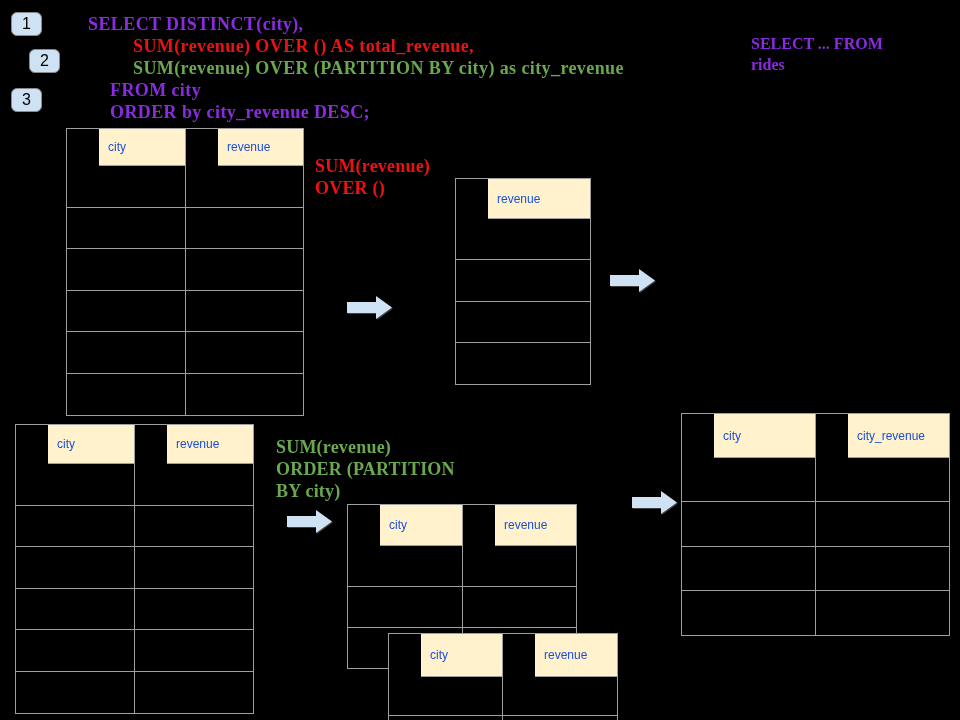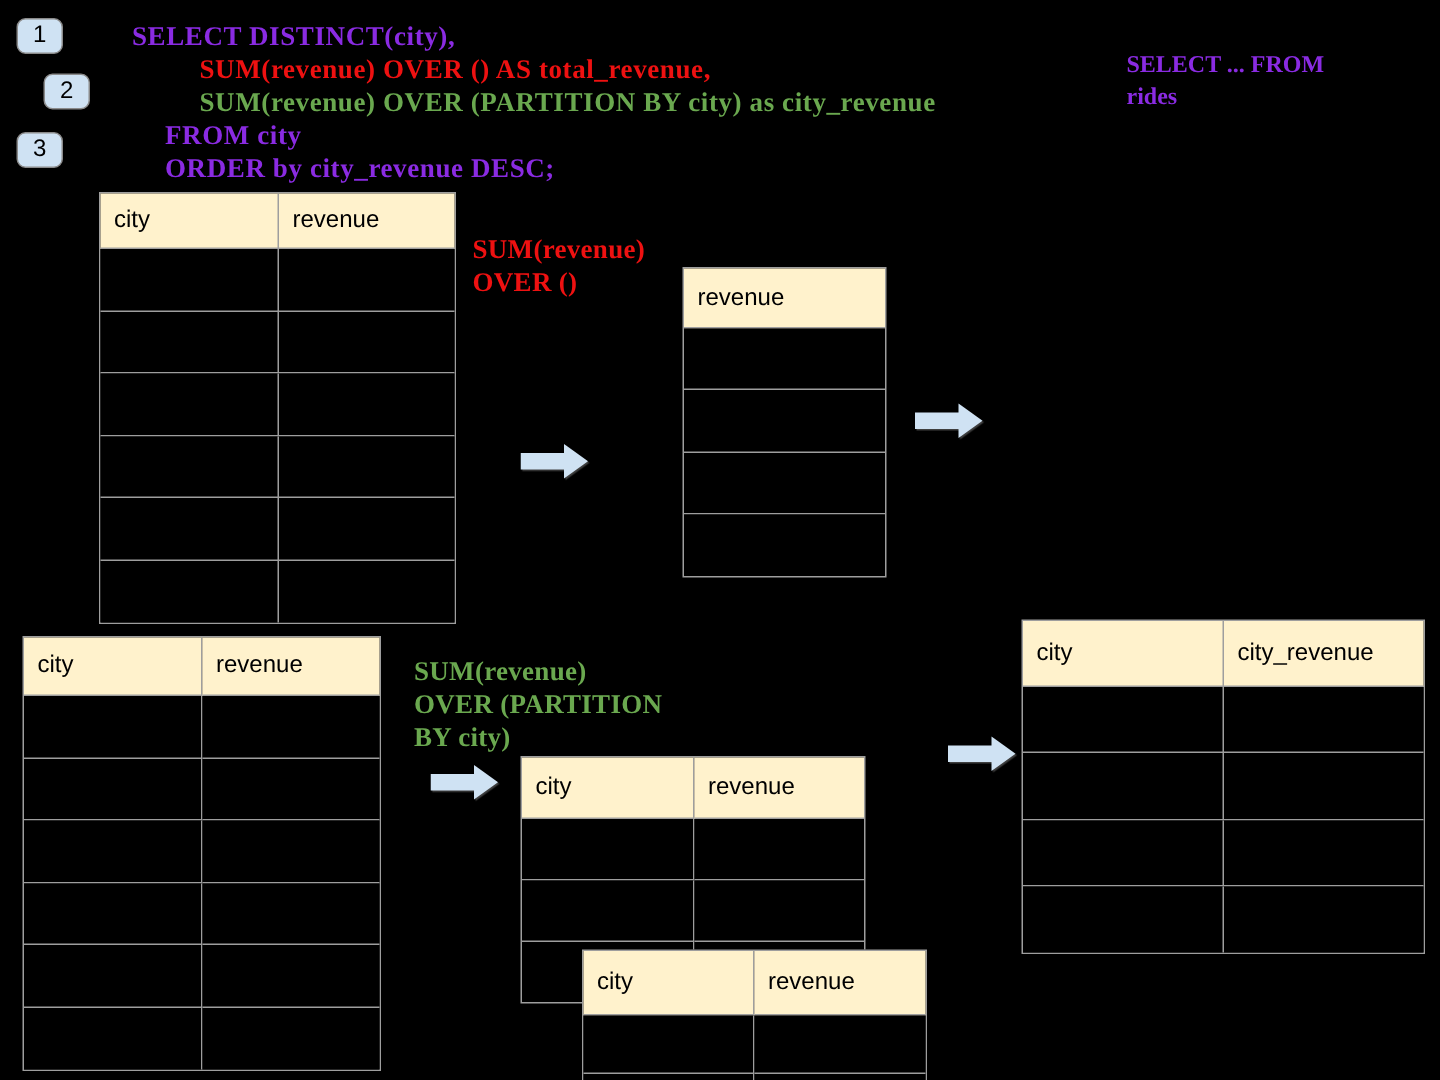--- a/index.html
+++ b/index.html
@@ -33,24 +33,25 @@
     display:flex;align-items:center;justify-content:center;
     font-size:16px;color:#000;
   }
   .b1{left:11px;top:12px;}
   .b2{left:29px;top:49px;}
   .b3{left:11px;top:88px;}
   
   .tbl{position:absolute;border:1px solid var(--border,#9e9e9e);background:#000;}
   .trow{display:grid;}
   .hcell{
-    background:var(--header_fill,#fff2cc);color:#000000;font-size:16px;
+    background:var(--header_fill,#fff2cc);color:#1d4ed8;font-size:12px;
     display:flex;align-items:center;padding-left:9px;
     border-right:1px solid var(--border,#9e9e9e);
     border-bottom:1px solid var(--border,#9e9e9e);
+    margin-left:32px;
   }
   .hcell:last-child{border-right:none;}
   .bcell{
     background:#000;
     border-right:1px solid var(--border,#9e9e9e);
     border-bottom:1px solid var(--border,#9e9e9e);
   }
   .bcell:last-child{border-right:none;}
   .brow:last-child .bcell{border-bottom:none;}
   .t1{left:66px;top:128px;width:238px;}
@@ -97,21 +98,21 @@
   <div class="code purple l4">FROM city</div>
   <div class="code purple note"><span>SELECT ... FROM</span>
 <span>rides</span></div>
 
   <div class="code purple l5">ORDER by city_revenue DESC;</div>
 
   <div class="code red ann ann-total"><span>SUM(revenue)</span>
 <span>OVER ()</span></div>
 
   <div class="code green ann ann-part"><span>SUM(revenue)</span>
-<span>OVER (PARTITION</span>
+<span>ORDER (PARTITION</span>
 <span>BY city)</span></div>
 
   <div class="tbl t1">
       <div class="trow hrow">
         <div class="hcell">city</div>
         <div class="hcell">revenue</div>
       </div>
       <div class="trow brow">
         <div class="bcell"></div>
         <div class="bcell"></div>

